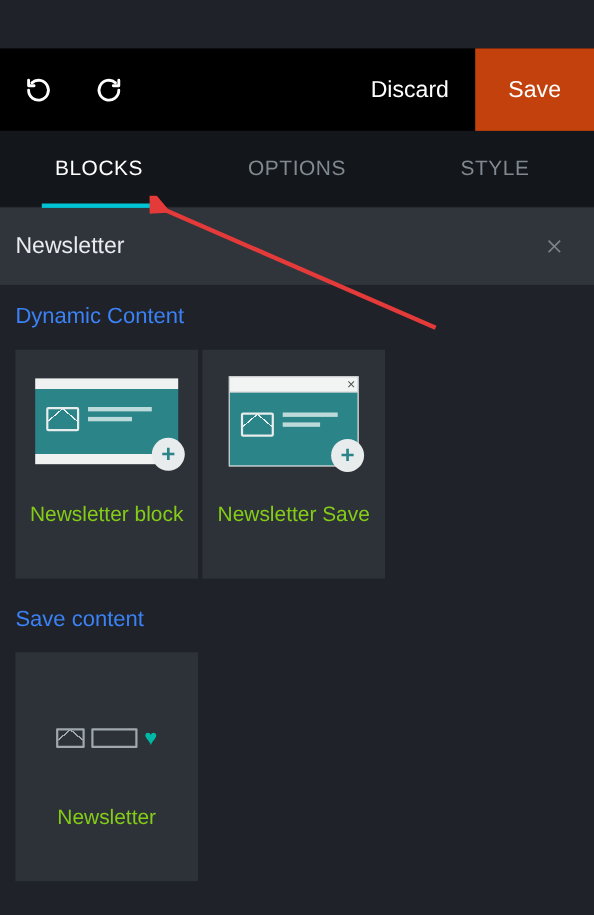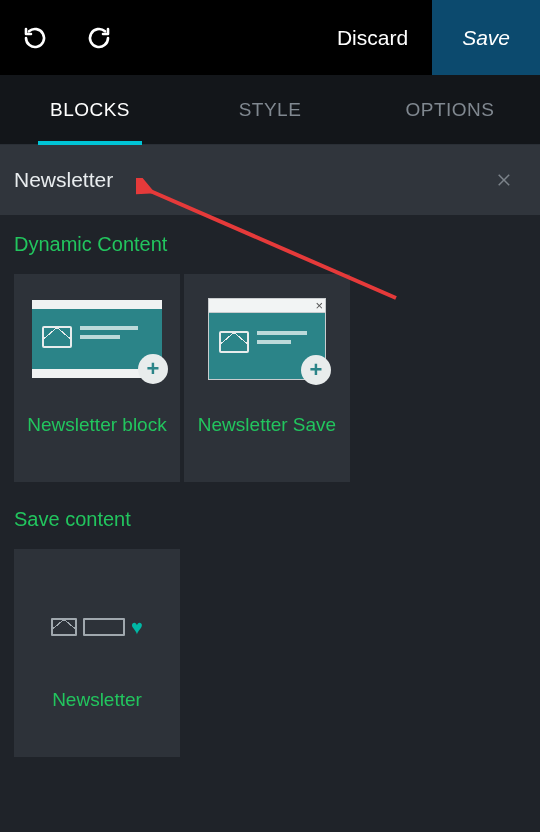--- a/index.html
+++ b/index.html
@@ -11,20 +11,21 @@
       color: #d8dce0;
       overflow: hidden;
       position: relative;
     }
     .topbar {
       height: 75px;
       background: #000;
       display: flex;
       align-items: center;
       padding: 0 0 0 20px;
+      margin-top: 44px;
     }
     .history-btn {
       width: 30px;
       height: 30px;
       display: flex;
       align-items: center;
       justify-content: center;
       cursor: pointer;
       margin-right: 34px;
     }
@@ -38,23 +39,22 @@
       color: #fff;
       cursor: pointer;
     }
     .save-btn {
       height: 75px;
       padding: 0 30px;
       display: flex;
       align-items: center;
       font-size: 21px;
       color: #fff;
-      background: #0c4a6e;
-      cursor: pointer;
-      font-style: italic;
+      background: #c2410c;
+      cursor: pointer;
     }
     .tabs-row {
       height: 70px;
       background: #13161a;
       display: flex;
       align-items: center;
       border-bottom: 1px solid #2a2f36;
     }
     .tab {
       flex: 1;
@@ -100,21 +100,21 @@
       height: 26px;
       display: flex;
       align-items: center;
       justify-content: center;
       cursor: pointer;
       color: #7c838a;
     }
     .panel { padding: 18px 14px; }
     .section-title {
       font-size: 20px;
-      color: #22c55e;
+      color: #3b82f6;
       margin-bottom: 18px;
       margin-top: 26px;
     }
     .section-title:first-child { margin-top: 0; }
     .blocks-grid {
       display: flex;
       gap: 4px;
       flex-wrap: wrap;
     }
     .block {
@@ -132,21 +132,21 @@
       width: 130px;
       height: 90px;
       display: flex;
       align-items: center;
       justify-content: center;
       position: relative;
       margin-bottom: 28px;
     }
     .block-label {
       font-size: 19px;
-      color: #22c55e;
+      color: #84cc16;
       text-align: center;
       line-height: 1.4;
       padding: 0 10px;
     }
     
     .prev-newsletter-block {
       background: linear-gradient(#f0f2f2 0 12%, #2b8488 12% 88%, #f0f2f2 88% 100%);
       width: 130px;
       height: 78px;
       position: relative;
@@ -300,22 +300,22 @@
         <polyline points="21 3 21 8 16 8"></polyline>
       </svg>
   </div>
   <div class="spacer"></div>
   <div class="discard-btn">Discard</div>
   <div class="save-btn">Save</div>
 </div>
 
 <div class="tabs-row">
   <div class="tab active">BLOCKS</div>
+  <div class="tab">OPTIONS</div>
   <div class="tab">STYLE</div>
-  <div class="tab">OPTIONS</div>
 </div>
 
 <div class="search-row">
   <input class="search-input" value="Newsletter" style="">
   <div class="clear-btn">
     <svg width="18" height="18" viewBox="0 0 24 24" fill="#7c838a">
         <path d="M18.3 5.71L12 12l6.3 6.29-1.41 1.42L10.59 13.4 4.3 19.71 2.88 18.3 9.17 12 2.88 5.71 4.3 4.29l6.29 6.3 6.3-6.3z"></path>
       </svg>
   </div>
 </div>

